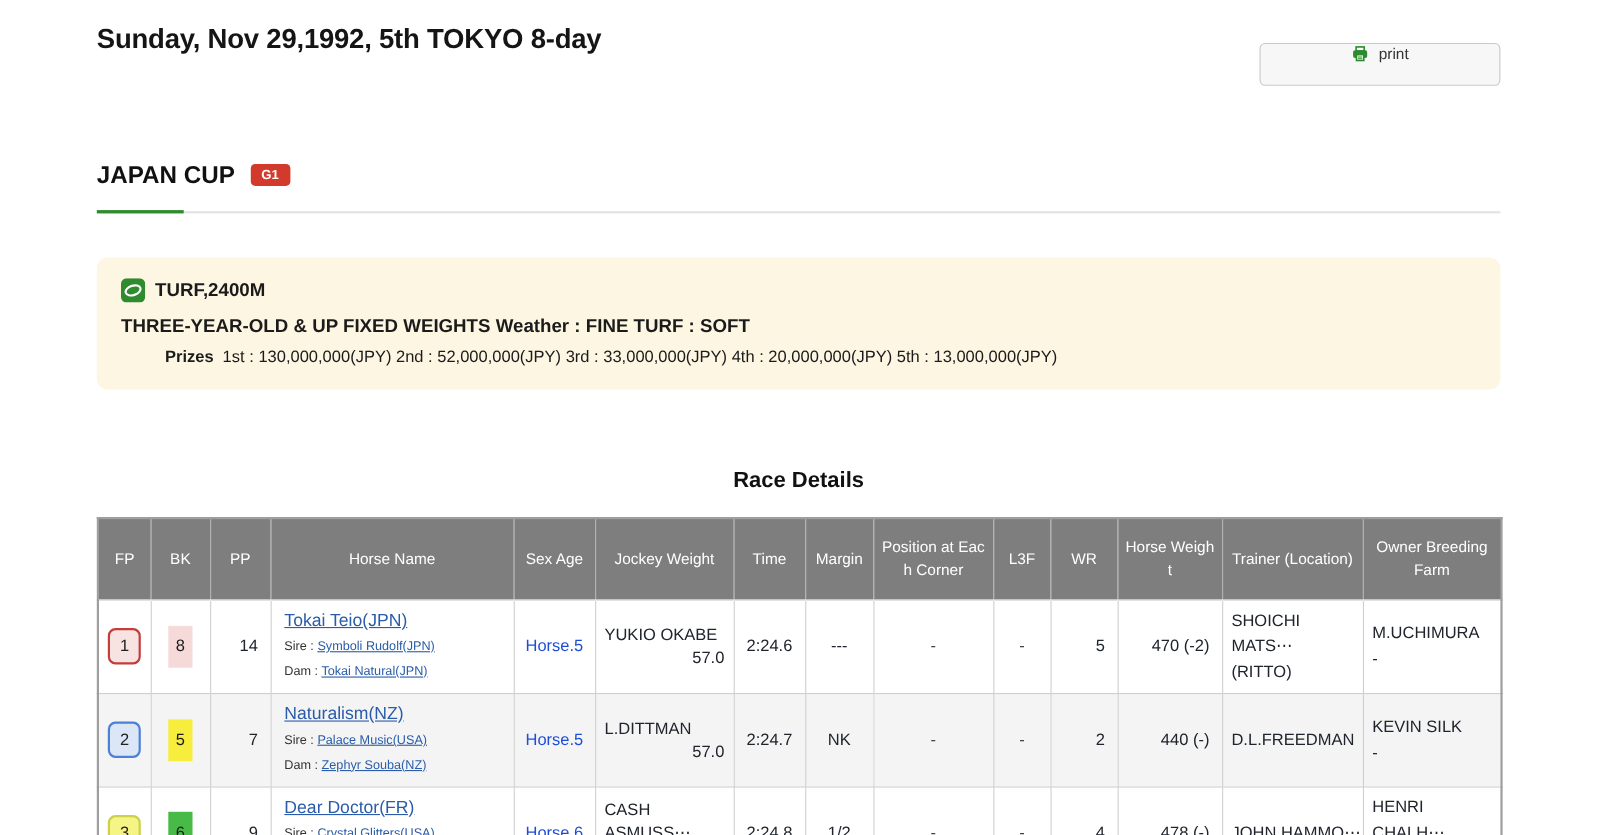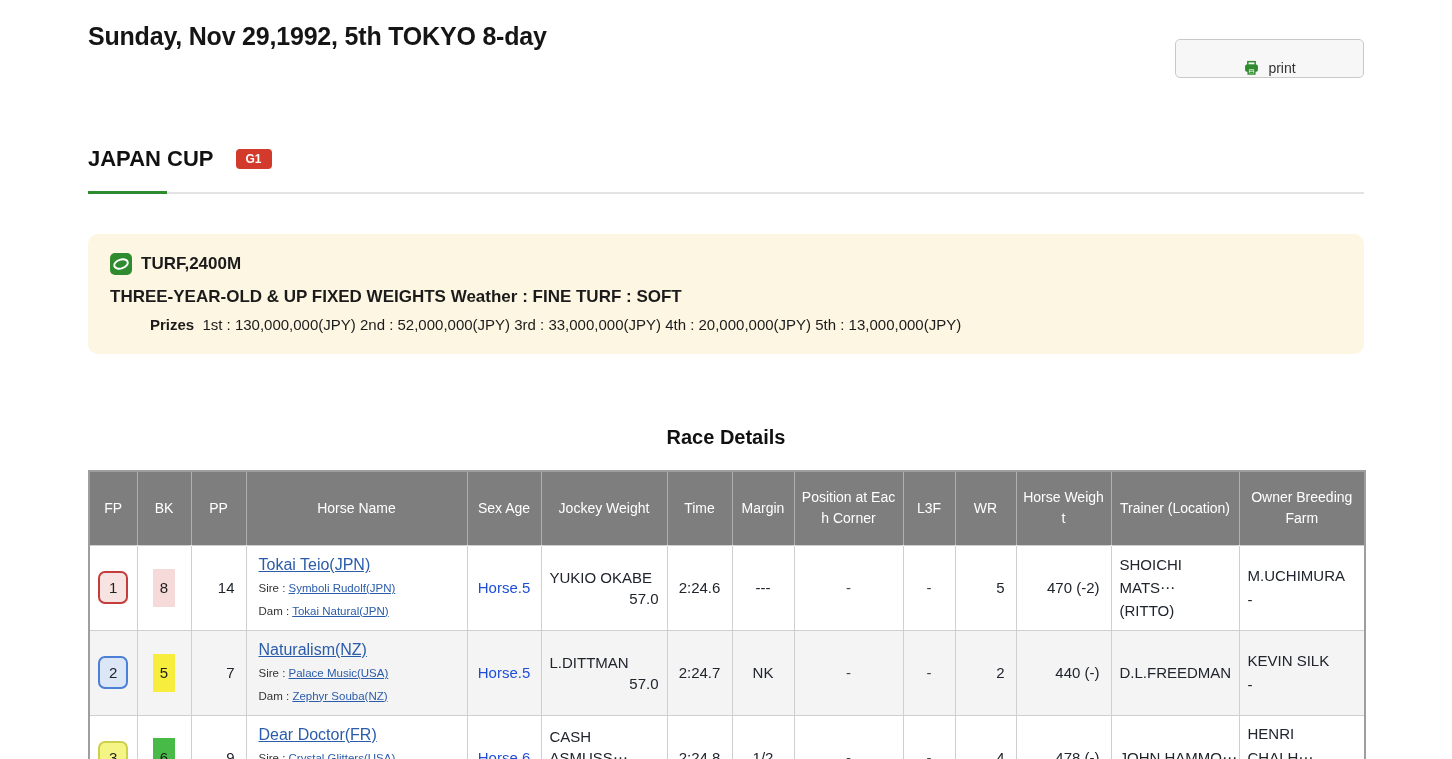--- a/index.html
+++ b/index.html
@@ -9,25 +9,25 @@
     --info-bg:#fdf6e2;
     --link-blue:#2a5caa;
     --alt-row:#f4f4f4;
   }
   *{box-sizing:border-box;}
   html,body{margin:0;padding:0;width:1452px;height:759px;overflow:hidden;background:#fff;
     font-family:"Liberation Sans","DejaVu Sans",sans-serif;color:#222;}
   .page{position:relative;width:1452px;padding:0 88px;}
 
   .date-title{margin:22px 0 0;font-size:25px;font-weight:bold;color:#151515;letter-spacing:-0.2px;}
-  .print-btn{position:absolute;top:17px;right:88px;width:189px;height:39px;background:#f7f7f7;
-    border:1px solid #c9c9c9;border-radius:5px;display:flex;align-items:flex-end;justify-content:center;
+  .print-btn{position:absolute;top:17px;right:88px;width:219px;height:39px;background:#f7f7f7;
+    border:1px solid #c9c9c9;border-radius:5px;display:flex;align-items:flex-start;justify-content:center;
     gap:8px;font-size:14px;color:#333;cursor:pointer;}
 
-  .race-header{margin-top:95px;display:flex;align-items:center;gap:22px;}
+  .race-header{margin-top:95px;display:flex;align-items:center;gap:14px;}
   .race-name{font-size:22px;font-weight:bold;color:#111;}
   .g1-badge{background:var(--badge-red);color:#fff;font-size:12px;font-weight:bold;
     padding:3px 10px;border-radius:4px;line-height:1.2;}
   .divider{margin-top:20px;height:2px;background:#e3e3e3;position:relative;}
   .divider-accent{position:absolute;left:0;top:-1px;width:79px;height:3px;background:var(--accent-green);}
 
   .info-box{margin-top:40px;background:var(--info-bg);border-radius:10px;padding:19px 22px 21px;}
   .course-line{display:flex;align-items:center;gap:9px;font-size:17px;font-weight:bold;color:#1b1b1b;}
   .cond-line{margin-top:12px;font-size:17px;font-weight:bold;color:#1b1b1b;}
   .prize-line{margin-top:9px;font-size:15px;color:#1b1b1b;margin-left:40px;}

